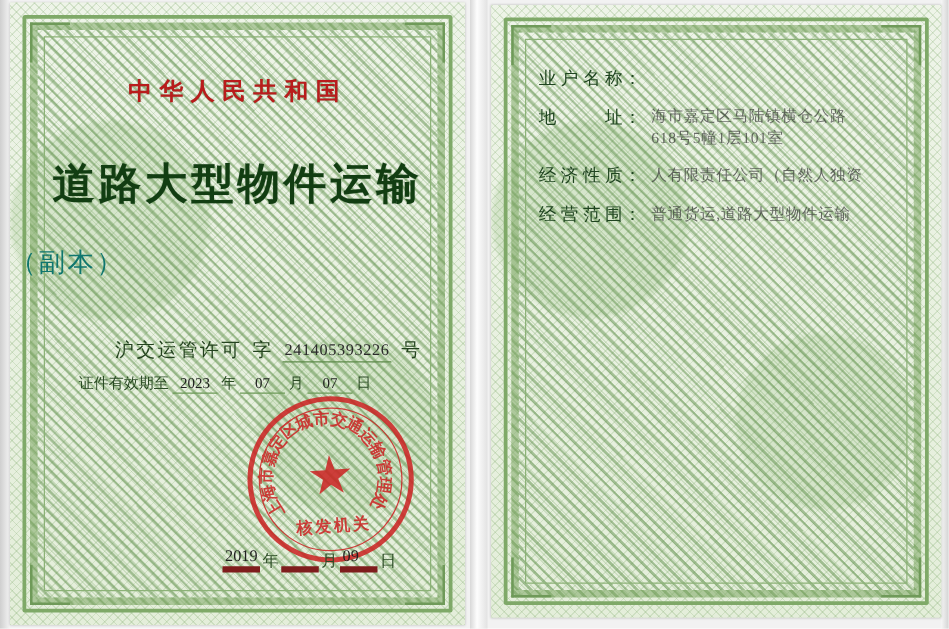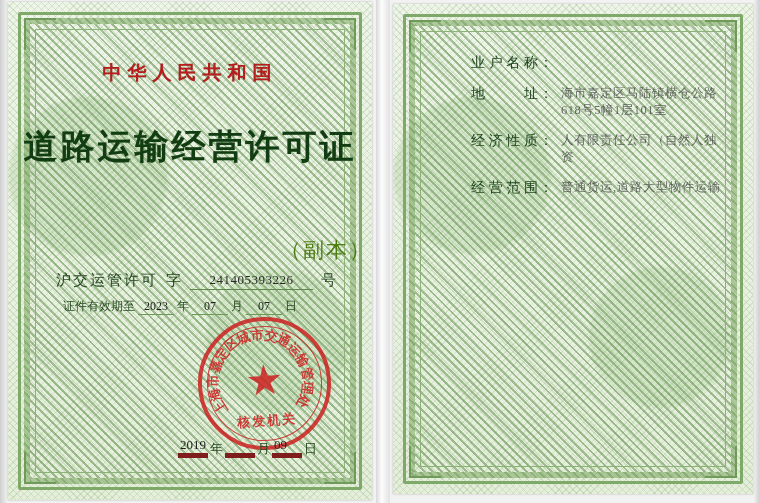--- a/index.html
+++ b/index.html
@@ -102,41 +102,40 @@
     font-size: 34px;
     font-weight: bold;
     letter-spacing: 3px;
     color: #123d12;
     text-shadow: 0 0 1px rgba(0,50,0,.4);
   }
   .title-sub {
     position: absolute;
     left: 0; right: 0;
     top: 194px;
-    text-align: right;
+    text-align: left;
     font-family: "Liberation Serif", serif;
     font-size: 21px;
-    color: #4d7c0f;
+    color: #0f766e;
     letter-spacing: 2px;
-    margin-top: 40px;
   }
 
   .lic-line {
     position: absolute;
     left: 48px;
     top: 262px;
     width: 280px;
     height: 26px;
     font-family: "Liberation Serif", serif;
     font-size: 15px;
     color: #24431f;
     display: flex;
     align-items: flex-end;
   }
-  .lic-prefix { letter-spacing: 2px; }
+  .lic-prefix { letter-spacing: 2px; margin-left: 36px; }
   .lic-zi { margin: 0 8px; letter-spacing: 1px; }
   .lic-number {
     flex: 1;
     text-align: center;
     font-size: 13px;
     color: #2b2b2b;
     border-bottom: 1px solid #5d8a4a;
     padding-bottom: 1px;
     letter-spacing: .5px;
   }
@@ -246,21 +245,20 @@
     font-family: "Liberation Serif", serif;
   }
   .field-label {
     width: 90px;
     flex: 0 0 90px;
     font-size: 14px;
     color: #1f4420;
     letter-spacing: 1px;
     text-align: justify;
     white-space: nowrap;
-    padding-left: 40px;
   }
   .field-label .spread {
     display: inline-block;
     width: 68px;
     text-align: justify;
     text-align-last: justify;
   }
   .field-colon { margin-right: 4px; color: #1f4420; font-size: 14px; }
   .field-value {
     flex: 1;
@@ -305,21 +303,21 @@
     <div class="guilloche"></div>
     <div class="border-outer"></div>
     <div class="border-mid"></div>
     <div class="border-inner"></div>
     <div class="corner tl"></div>
     <div class="corner tr"></div>
     <div class="corner bl"></div>
     <div class="corner br"></div>
 
     <div class="title-cn">中华人民共和国</div>
-    <div class="title-main">道路运输经营许可证</div>
+    <div class="title-main">道路大型物件运输</div>
     <div class="title-sub">（副本）</div>
 
     <div class="lic-line">
       <span class="lic-prefix">沪交运管许可</span>
       <span class="lic-zi">字</span>
       <span class="lic-number">241405393226</span>
       <span class="lic-hao">号</span>
     </div>
 
     <div class="valid-line">

